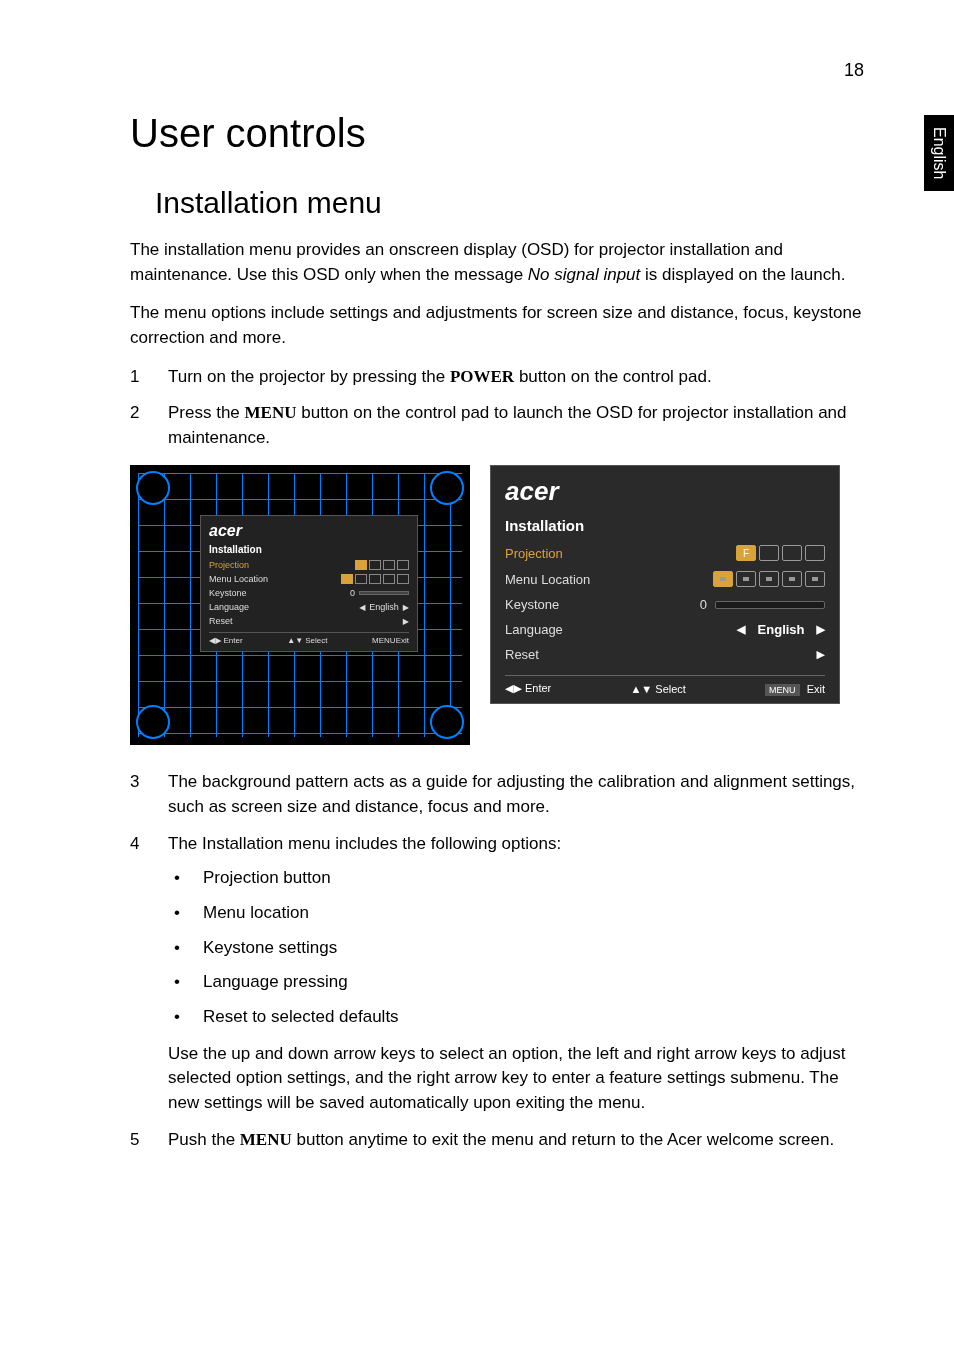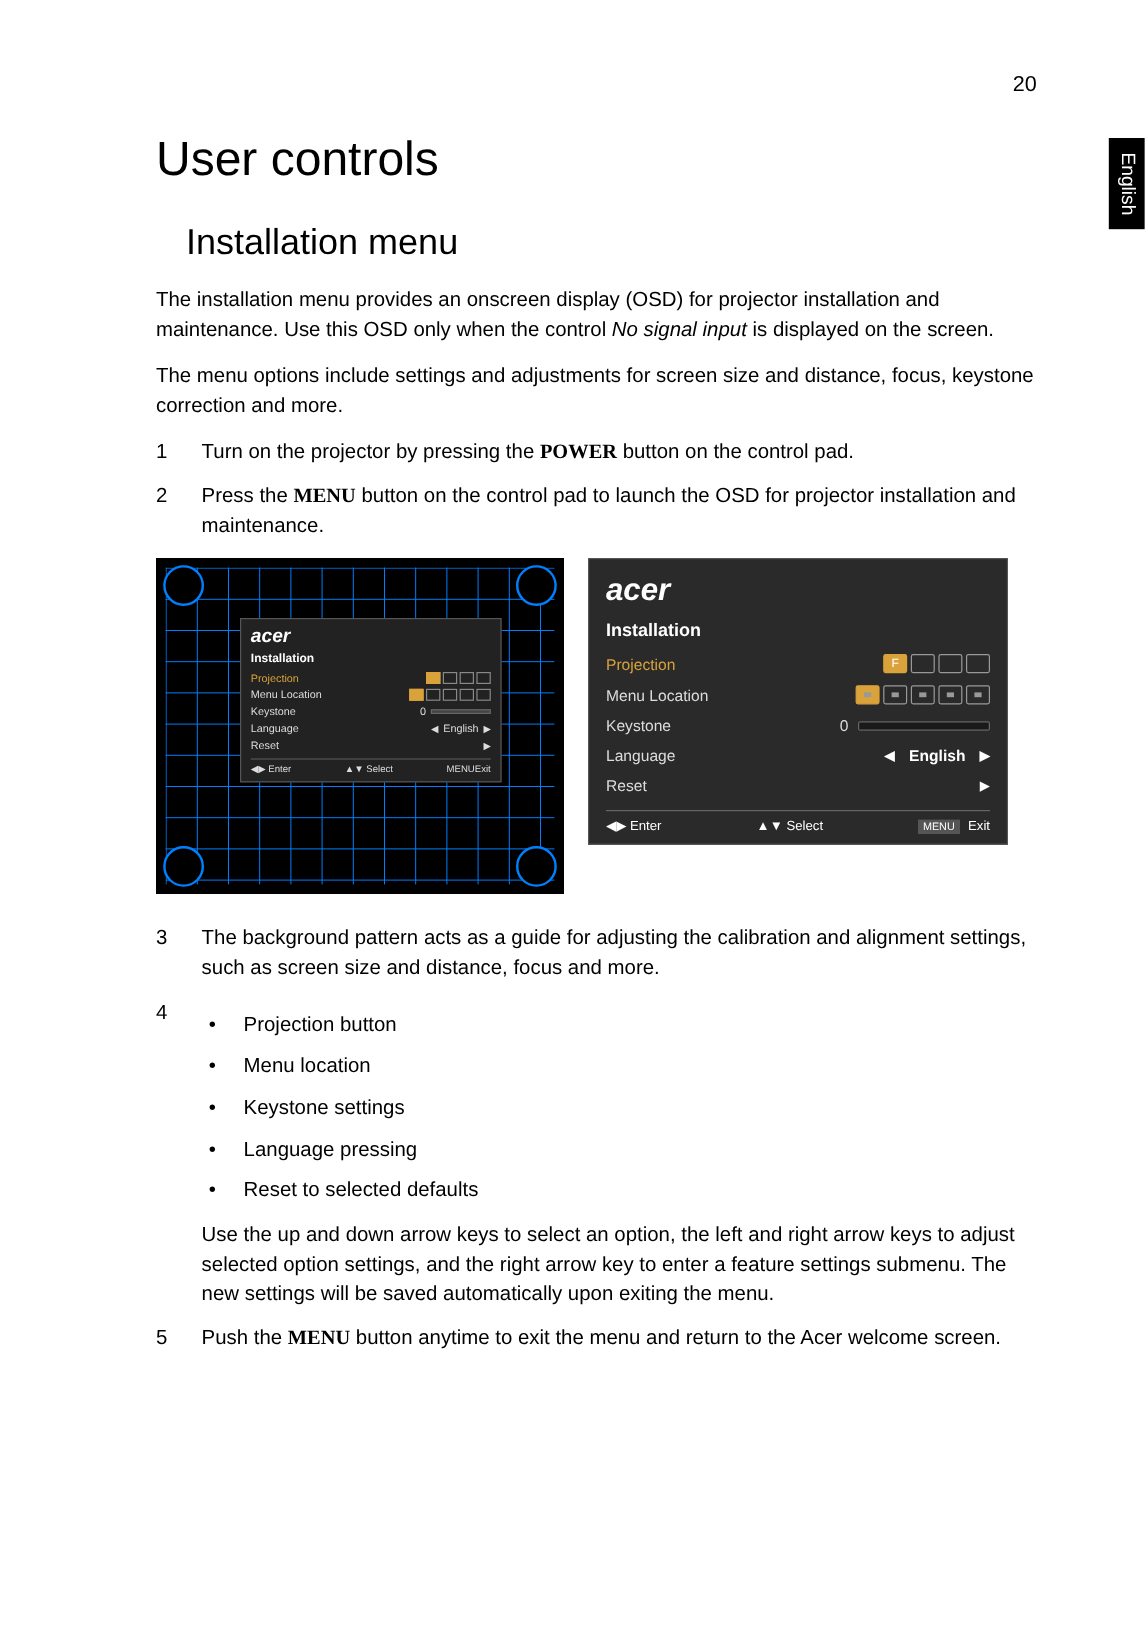--- a/index.html
+++ b/index.html
@@ -303,28 +303,28 @@
     }
     ul.bullets li .dot {
       min-width: 35px;
       text-align: left;
       padding-left: 6px;
     }
   </style>
 </head>
 <body>
 
-<div class="page-number">20</div>
+<div class="page-number">18</div>
 <div class="side-tab">English</div>
 
 <h1>User controls</h1>
 <h2>Installation menu</h2>
 
 <p class="body">
-  <span>The installation menu provides an onscreen display (OSD) for projector installation and maintenance. Use this OSD only when the control </span><span class="italic">No signal input</span><span> is displayed on the screen.</span>
+  <span>The installation menu provides an onscreen display (OSD) for projector installation and maintenance. Use this OSD only when the message </span><span class="italic">No signal input</span><span> is displayed on the launch.</span>
 </p>
 
 <p class="body">The menu options include settings and adjustments for screen size and distance, focus, keystone correction and more.</p>
 
 <ol class="numbered">
   <li>
     <span class="num">1</span>
     <span class="content">
       <span>Turn on the projector by pressing the </span><span class="bold">POWER</span><span> button on the control pad.</span>
     </span>
@@ -445,20 +445,21 @@
 </div>
 
 <ol class="numbered">
   <li>
     <span class="num">3</span>
     <span class="content">The background pattern acts as a guide for adjusting the calibration and alignment settings, such as screen size and distance, focus and more.</span>
   </li>
   <li>
     <span class="num">4</span>
     <span class="content">
+      <span>The Installation menu includes the following options:</span>
       <ul class="bullets">
         <li>
             <span class="dot">•</span>
             <span>Projection button</span>
           </li>
         <li>
             <span class="dot">•</span>
             <span>Menu location</span>
           </li>
         <li>

